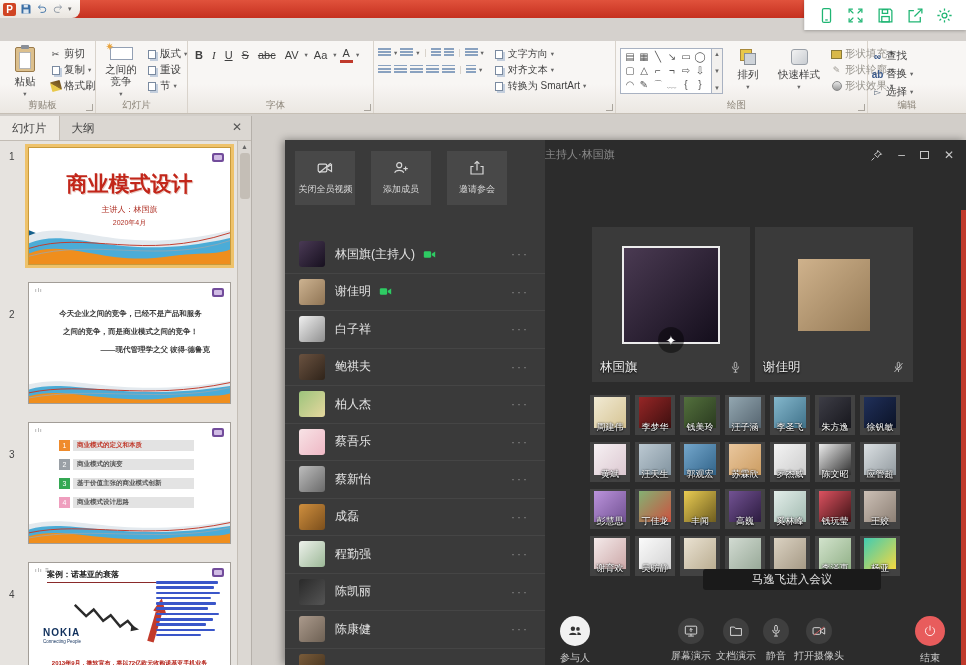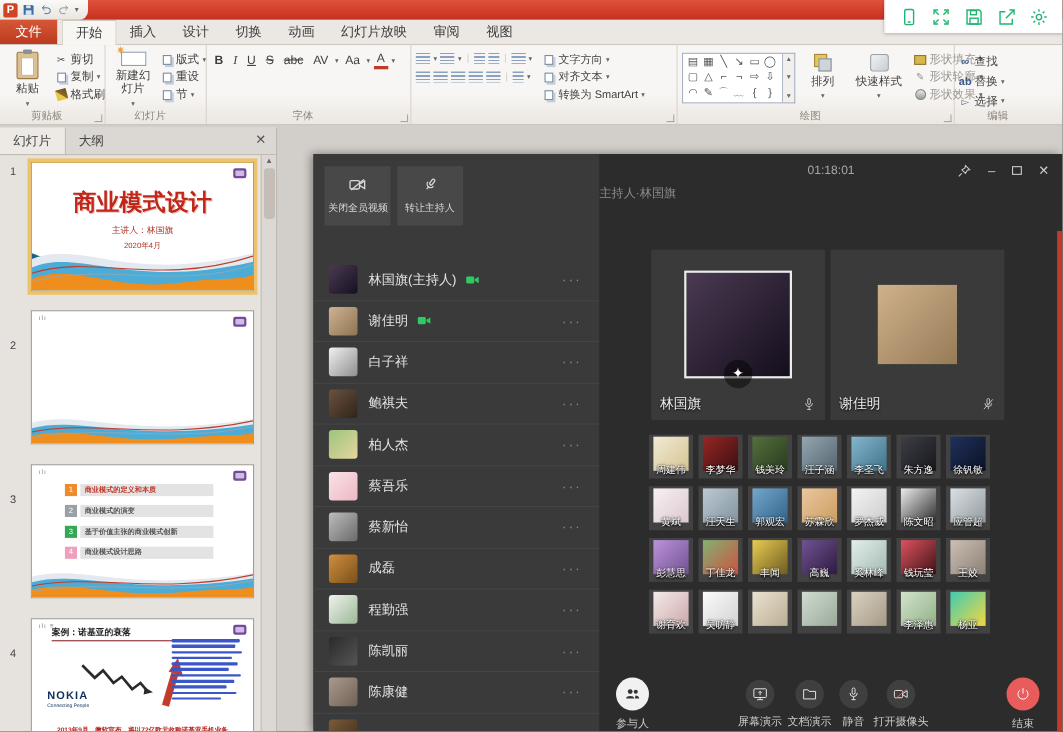--- a/index.html
+++ b/index.html
@@ -101,21 +101,21 @@
 .t4-brandsub{position:absolute;left:14px;top:76px;font-size:4.5px;color:#10305c}
 .t4-lines{position:absolute;right:10px;top:18px;width:64px}
 .t4-lines i{display:block;height:2.5px;background:#3a56c9;margin-bottom:2.8px;border-radius:1px}
 .t4-foot{position:absolute;left:0;right:0;top:96px;text-align:center;font-size:6px;color:#b5231a;font-weight:bold}
 .panel-scroll{position:absolute;right:0;top:25px;width:14px;bottom:0;background:#dcd8d3;border-left:1px solid #c4beb6;
   display:flex;flex-direction:column;align-items:center;font-size:7px;color:#666;padding-top:2px}
 .scroll-thumb{width:10px;height:46px;background:#c4beb6;border-radius:3px;margin-top:3px}
 
 .meeting{position:absolute;left:285px;top:26px;right:0;bottom:0;background:#2d2d2d;box-shadow:-2px 0 8px rgba(0,0,0,.4)}
 .m-left{position:absolute;left:0;top:0;width:260px;bottom:0;background:#3a3a3a}
-.m-actions{display:flex;gap:6px;padding:11px 0 0 10px}
+.m-actions{display:flex;gap:16px;padding:11px 0 0 10px}
 .m-action{width:60px;height:54px;background:#484848;color:#d8d8d8;display:flex;flex-direction:column;align-items:center;justify-content:center;gap:7px}
 .m-action .icn svg{width:16px;height:16px}
 .m-action-label{font-size:9.5px;white-space:nowrap;transform:scale(.95)}
 .m-status{margin:16px 0 8px 14px;font-size:11.5px;color:#b2b2b2;display:flex;align-items:center;gap:6px}
 .gdot{width:6px;height:6px;border-radius:50%;background:#3cc15c;flex:none}
 .m-list{position:absolute;left:0;top:96px;right:0;bottom:0;overflow:hidden}
 .m-row{height:37.5px;display:flex;align-items:center;padding:0 16px 0 14px;border-bottom:1px solid #454545}
 .m-av{width:26px;height:26px;border-radius:3px;flex:none;margin-right:10px}
 .m-name{font-size:12px;color:#e3e3e3;white-space:nowrap}
 .m-cam{margin-left:8px;color:#2ecb63;display:flex}
@@ -218,31 +218,20 @@
         </svg>
       </span>
       <span class="icn">
         <svg viewBox="0 0 16 16" fill="none" stroke="currentColor">
           <circle cx="8" cy="8" r="2.3"></circle>
           <path d="M8 1.3v2.2M8 12.5v2.2M1.3 8h2.2M12.5 8h2.2M3.3 3.3l1.5 1.5M11.2 11.2l1.5 1.5M12.7 3.3l-1.5 1.5M4.8 11.2l-1.5 1.5"></path>
         </svg>
       </span>
     </div>
 
-  <div class="tabrow" id="tabrow">
-      <div class="tab file">文件</div>
-      <div class="tab active">开始</div>
-      <div class="tab">插入</div>
-      <div class="tab">设计</div>
-      <div class="tab">切换</div>
-      <div class="tab">动画</div>
-      <div class="tab">幻灯片放映</div>
-      <div class="tab">审阅</div>
-      <div class="tab">视图</div>
-    </div>
 
   <div class="ribbon">
     <div class="rgroup" style="width:96px">
       <div class="rg-body">
         <div class="bigbtn">
           <span class="ic-clip"></span>
           <span class="cap">粘贴</span>
             <span class="dd">▾</span>
         </div>
         <div class="smallcol">
@@ -266,21 +255,21 @@
         </div>
       </div>
       <div class="rg-label">剪贴板</div>
       <span class="launcher"></span>
     </div>
 
     <div class="rgroup" style="width:92px">
       <div class="rg-body">
         <div class="bigbtn">
           <span class="ic-ns"></span>
-          <span class="cap">新建幻灯片</span>
+          <span class="cap">之间的竞争</span>
             <span class="dd">▾</span>
         </div>
         <div class="smallcol">
           <div class="sbtn">
               <span class="mini">
                 <span class="ic-pages"></span>
               </span>
               <span>版式</span>
               <span class="dd">▾</span>
             </div>
@@ -483,20 +472,25 @@
                 <path d="M0 31.2 C45 13 95 52 214 26 L214 52 0 52 Z" fill="#35a3d4" opacity="0.88"></path>
                 <path d="M0 41.6 C40 26 80 54.6 150 44.199999999999996 C180 40.04 200 43.16 214 37.44 L214 52 0 52 Z" fill="#ef8e1d"></path>
                 <path d="M0 36.4 C60 18.2 120 49.4 214 20.8" stroke="#c23b2b" stroke-width="1" fill="none"></path>
                 <path d="M0 44.199999999999996 C70 26 140 52 214 28.6" stroke="#9aa7b0" stroke-width="0.8" fill="none"></path>
               </svg></div>
         </div>
         <span class="tnum" style="top:168px">2</span>
         <div class="thumb" style="margin-top:17px;height:122px">
           <span class="thumb-mark">ılı</span>
           <span class="thumb-logo"></span>
+          <div class="t2-quote">
+            <div>今天企业之间的竞争，已经不是产品和服务</div>
+            <div>之间的竞争，而是商业模式之间的竞争！</div>
+            <div class="ln3">——现代管理学之父 彼得·德鲁克</div>
+          </div>
           <div class="wave"><svg viewBox="0 0 214 34" preserveAspectRatio="none" width="100%" height="34">
                 <path d="M0 15.3 C50 3.4000000000000004 90 30.6 214 11.899999999999999 L214 34 0 34 Z" fill="#e3e9ee"></path>
                 <path d="M0 20.4 C45 8.5 95 34 214 17 L214 34 0 34 Z" fill="#35a3d4" opacity="0.88"></path>
                 <path d="M0 27.200000000000003 C40 17 80 35.7 150 28.9 C180 26.18 200 28.22 214 24.48 L214 34 0 34 Z" fill="#ef8e1d"></path>
                 <path d="M0 23.799999999999997 C60 11.899999999999999 120 32.3 214 13.600000000000001" stroke="#c23b2b" stroke-width="1" fill="none"></path>
                 <path d="M0 28.9 C70 17 140 34 214 18.700000000000003" stroke="#9aa7b0" stroke-width="0.8" fill="none"></path>
               </svg></div>
         </div>
         <span class="tnum" style="top:308px">3</span>
         <div class="thumb" style="margin-top:18px;height:122px">
@@ -572,27 +566,38 @@
                 <svg viewBox="0 0 16 16" fill="none" stroke="currentColor">
                   <rect x="1.2" y="4.2" width="8.6" height="7.6" rx="1.3"></rect>
                   <path d="M10.2 7.2l4.3-2.7v7l-4.3-2.7"></path>
                   <line x1="2.2" y1="12.8" x2="13.8" y2="3.2"></line>
                 </svg>
               </span>
               <span class="m-action-label">关闭全员视频</span>
             </div>
             <div class="m-action">
               <span class="icn">
-                <svg viewBox="0 0 16 16" fill="none" stroke="currentColor" style="transform:rotate(38deg)">
-                  <rect x="6.7" y="1.8" width="2.6" height="6" rx="1.3"></rect>
-                  <path d="M4.8 7.2a3.2 3.2 0 0 0 6.4 0"></path>
-                  <line x1="8" y1="10.4" x2="8" y2="13"></line>
-                </svg>
-              </span>
-              <span class="m-action-label">转让主持人</span>
+                <svg viewBox="0 0 16 16" fill="none" stroke="currentColor">
+                  <circle cx="6.2" cy="5.2" r="2.5"></circle>
+                  <path d="M1.8 12.8c.6-3.2 8.2-3.2 8.8 0"></path>
+                  <line x1="12.6" y1="6.4" x2="12.6" y2="10.8"></line>
+                  <line x1="10.4" y1="8.6" x2="14.8" y2="8.6"></line>
+                </svg>
+              </span>
+              <span class="m-action-label">添加成员</span>
+            </div>
+            <div class="m-action">
+              <span class="icn">
+                <svg viewBox="0 0 16 16" fill="none" stroke="currentColor">
+                  <path d="M4.5 6.5H2v7.5h12V6.5h-2.5"></path>
+                  <line x1="8" y1="10.5" x2="8" y2="1.8"></line>
+                  <path d="M5.6 3.8L8 1.5l2.4 2.3"></path>
+                </svg>
+              </span>
+              <span class="m-action-label">邀请参会</span>
             </div>
           </div>
         <div class="m-list" id="m-list">
             <div class="m-row">
               <span class="m-av" style="background: linear-gradient(135deg, rgb(74, 58, 85), rgb(23, 16, 31));"></span>
               <span class="m-name">林国旗(主持人)</span>
               <span class="m-cam">
                 <svg viewBox="0 0 16 16" fill="currentColor">
                   <rect x="1" y="4" width="9" height="8" rx="1.6"></rect>
                   <path d="M10.8 7l4.2-2.6v7.2L10.8 9z"></path>
@@ -668,21 +673,20 @@
           <span class="icn" id="pin-ic">
               <svg viewBox="0 0 16 16" fill="none" stroke="currentColor">
                 <path d="M9.5 1.8l4.7 4.7-2.6.6-2.2 3.4-3.9-3.9 3.4-2.2z"></path>
                 <line x1="5.3" y1="10.7" x2="2" y2="14"></line>
               </svg>
             </span>
           <span>–</span>
           <span class="maxbox"></span>
           <span>✕</span>
         </div>
-        <div class="m-timer">01:18:01</div>
         <div class="m-sub">主持人·林国旗</div>
         <div class="m-tiles" id="m-tiles">
             <div class="m-tile">
               <div class="m-photo framed" style="width: 98px; height: 98px; background: linear-gradient(135deg, rgb(74, 58, 82), rgb(20, 14, 28));"></div>
               <span class="m-sparkle">✦</span>
               <span class="m-tile-name">林国旗</span>
               <span class="m-tile-mic"><svg viewBox="0 0 16 16" fill="none" stroke="currentColor">
                   <rect x="6.5" y="1.6" width="3" height="6.6" rx="1.5"></rect>
                   <path d="M4.2 6.8a3.8 3.8 0 0 0 7.6 0"></path>
                   <line x1="8" y1="10.8" x2="8" y2="13.6"></line>
@@ -845,20 +849,21 @@
               <div class="g-cell">
                 <span class="g-av" style="background: linear-gradient(135deg, rgb(244, 244, 244), rgb(194, 194, 194));"></span>
                 <span class="g-name"></span>
               </div>
               <div class="g-cell">
                 <span class="g-av" style="background: linear-gradient(135deg, rgb(61, 61, 61), rgb(29, 29, 29));"></span>
                 <span class="g-name"></span>
               </div>
             </div>
           </div>
+        <div class="m-toast">马逸飞进入会议</div>
         <div id="m-toolbar">
             <div class="tb-item light" style="left: 30px;">
               <div class="tb-circle">
                 <svg viewBox="0 0 16 16" fill="currentColor">
                   <circle cx="5.6" cy="5.4" r="2.5"></circle>
                   <path d="M1.2 12.6c.4-3.4 8.4-3.4 8.8 0z"></path>
                   <circle cx="11.4" cy="5.6" r="2.1"></circle>
                   <path d="M11 9.4c2.2 0 3.8 1.1 4 3.2h-4.4z"></path>
                 </svg>
               </div>

